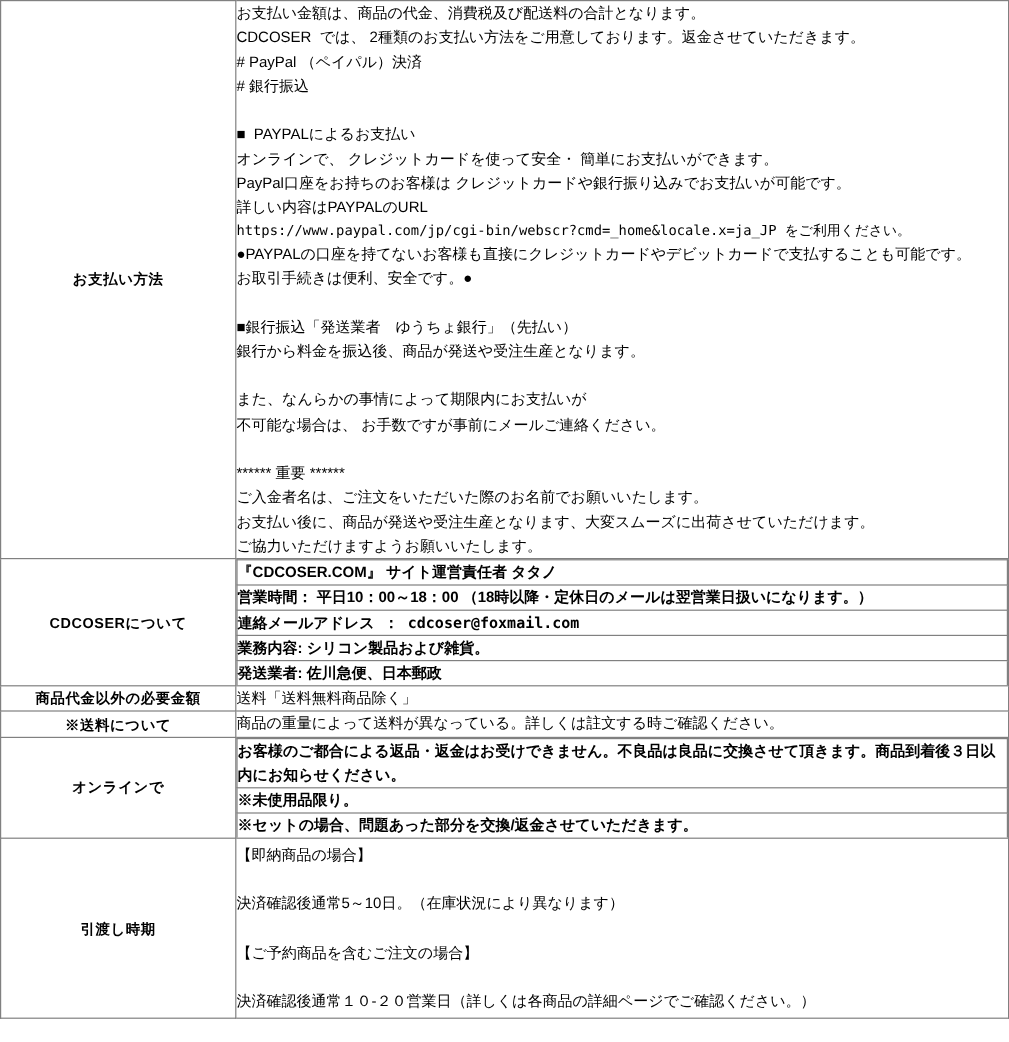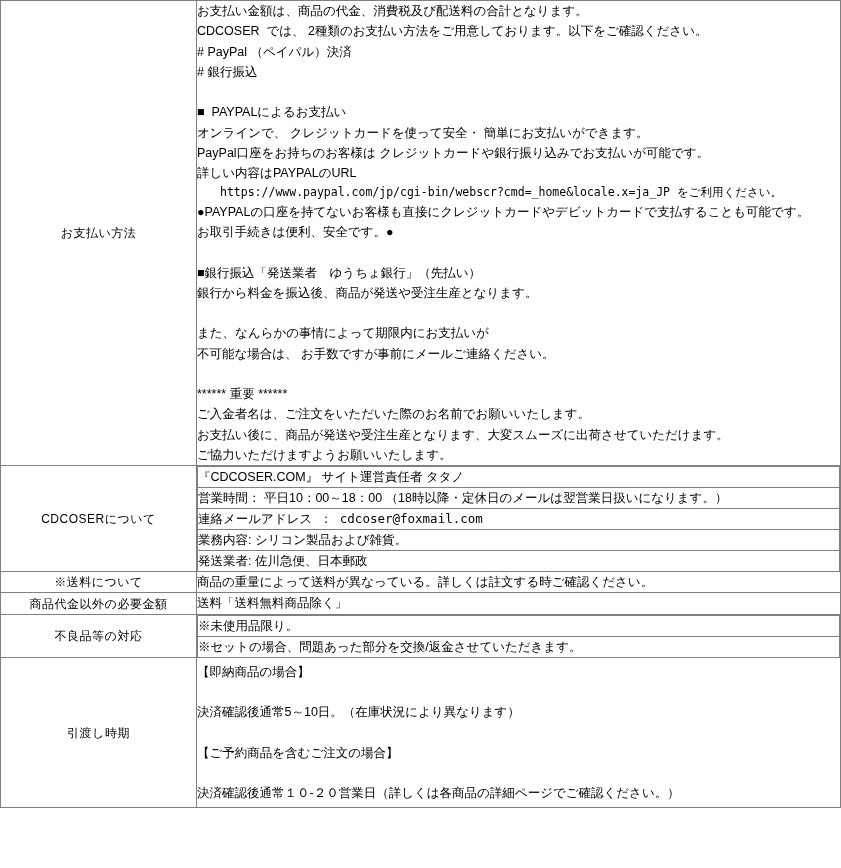--- a/index.html
+++ b/index.html
@@ -26,46 +26,46 @@
     table-layout: fixed;
   }
   table.info td {
     border: 1px solid #808080;
     vertical-align: middle;
     padding: 0;
   }
   td.label {
     width: 195px;
     text-align: center;
-    font-weight: normal;
+    font-weight: bold;
     font-size: 12px;
     letter-spacing: 0.5px;
     padding: 4px 2px;
     line-height: 1.5;
   }
   td.value {
     padding: 2px 4px 2px 5px;
     font-size: 12.5px;
     line-height: 1.62;
     vertical-align: top;
   }
   td.value.mid {
     vertical-align: middle;
   }
   .ln { display: block; white-space: pre-wrap; }
   .blank { display: block; height: 1.62em; }
   .mono {
     font-family: "DejaVu Sans Mono", monospace;
     font-size: 11.5px;
-    margin-left: 23px;
   }
   .sub-rows {
     width: 100%;
     border-collapse: collapse;
     table-layout: fixed;
+    font-weight: bold;
   }
   .sub-rows td {
     border: 0;
     border-bottom: 1px solid #808080;
     padding: 2px 4px 2px 5px;
     font-size: 12.5px;
     line-height: 1.6;
     vertical-align: middle;
   }
   .sub-rows tr:last-child td { border-bottom: 0; }
@@ -75,21 +75,21 @@
 <body>
 
 <div class="page">
   <table class="info">
     <tbody>
 
       <tr>
         <td class="label">お支払い方法</td>
         <td class="value">
           <span class="ln">お支払い金額は、商品の代金、消費税及び配送料の合計となります。</span>
-          <span class="ln">CDCOSER  では、 2種類のお支払い方法をご用意しております。以下をご確認ください。</span>
+          <span class="ln">CDCOSER  では、 2種類のお支払い方法をご用意しております。返金させていただきます。</span>
           <span class="ln"># PayPal （ペイパル）決済</span>
           <span class="ln"># 銀行振込</span>
           <span class="blank"></span>
           <span class="ln">■  PAYPALによるお支払い</span>
           <span class="ln">オンラインで、 クレジットカードを使って安全・ 簡単にお支払いができます。</span>
           <span class="ln">PayPal口座をお持ちのお客様は クレジットカードや銀行振り込みでお支払いが可能です。</span>
           <span class="ln">詳しい内容はPAYPALのURL</span>
           <span class="ln mono">https://www.paypal.com/jp/cgi-bin/webscr?cmd=_home&amp;locale.x=ja_JP をご利用ください。</span>
           <span class="ln">●PAYPALの口座を持てないお客様も直接にクレジットカードやデビットカードで支払することも可能です。</span>
           <span class="ln">お取引手続きは便利、安全です。●</span>
@@ -126,38 +126,41 @@
                 </tr>
               <tr>
                   <td>発送業者: 佐川急便、日本郵政</td>
                 </tr>
             </tbody>
           </table>
         </td>
       </tr>
 
       <tr>
+        <td class="label">商品代金以外の必要金額</td>
+        <td class="value mid">
+          <span class="ln">送料「送料無料商品除く」</span>
+        </td>
+      </tr>
+
+      <tr>
         <td class="label">※送料について</td>
         <td class="value mid">
           <span class="ln">商品の重量によって送料が異なっている。詳しくは註文する時ご確認ください。</span>
         </td>
       </tr>
 
       <tr>
-        <td class="label">商品代金以外の必要金額</td>
-        <td class="value mid">
-          <span class="ln">送料「送料無料商品除く」</span>
-        </td>
-      </tr>
-
-      <tr>
-        <td class="label">不良品等の対応</td>
+        <td class="label">オンラインで</td>
         <td style="padding:0;">
           <table class="sub-rows">
             <tbody>
+              <tr>
+                  <td class="tight">お客様のご都合による返品・返金はお受けできません。不良品は良品に交換させて頂きます。商品到着後３日以内にお知らせください。</td>
+                </tr>
               <tr>
                   <td>※未使用品限り。</td>
                 </tr>
               <tr>
                   <td>※セットの場合、問題あった部分を交換/返金させていただきます。</td>
                 </tr>
             </tbody>
           </table>
         </td>
       </tr>

